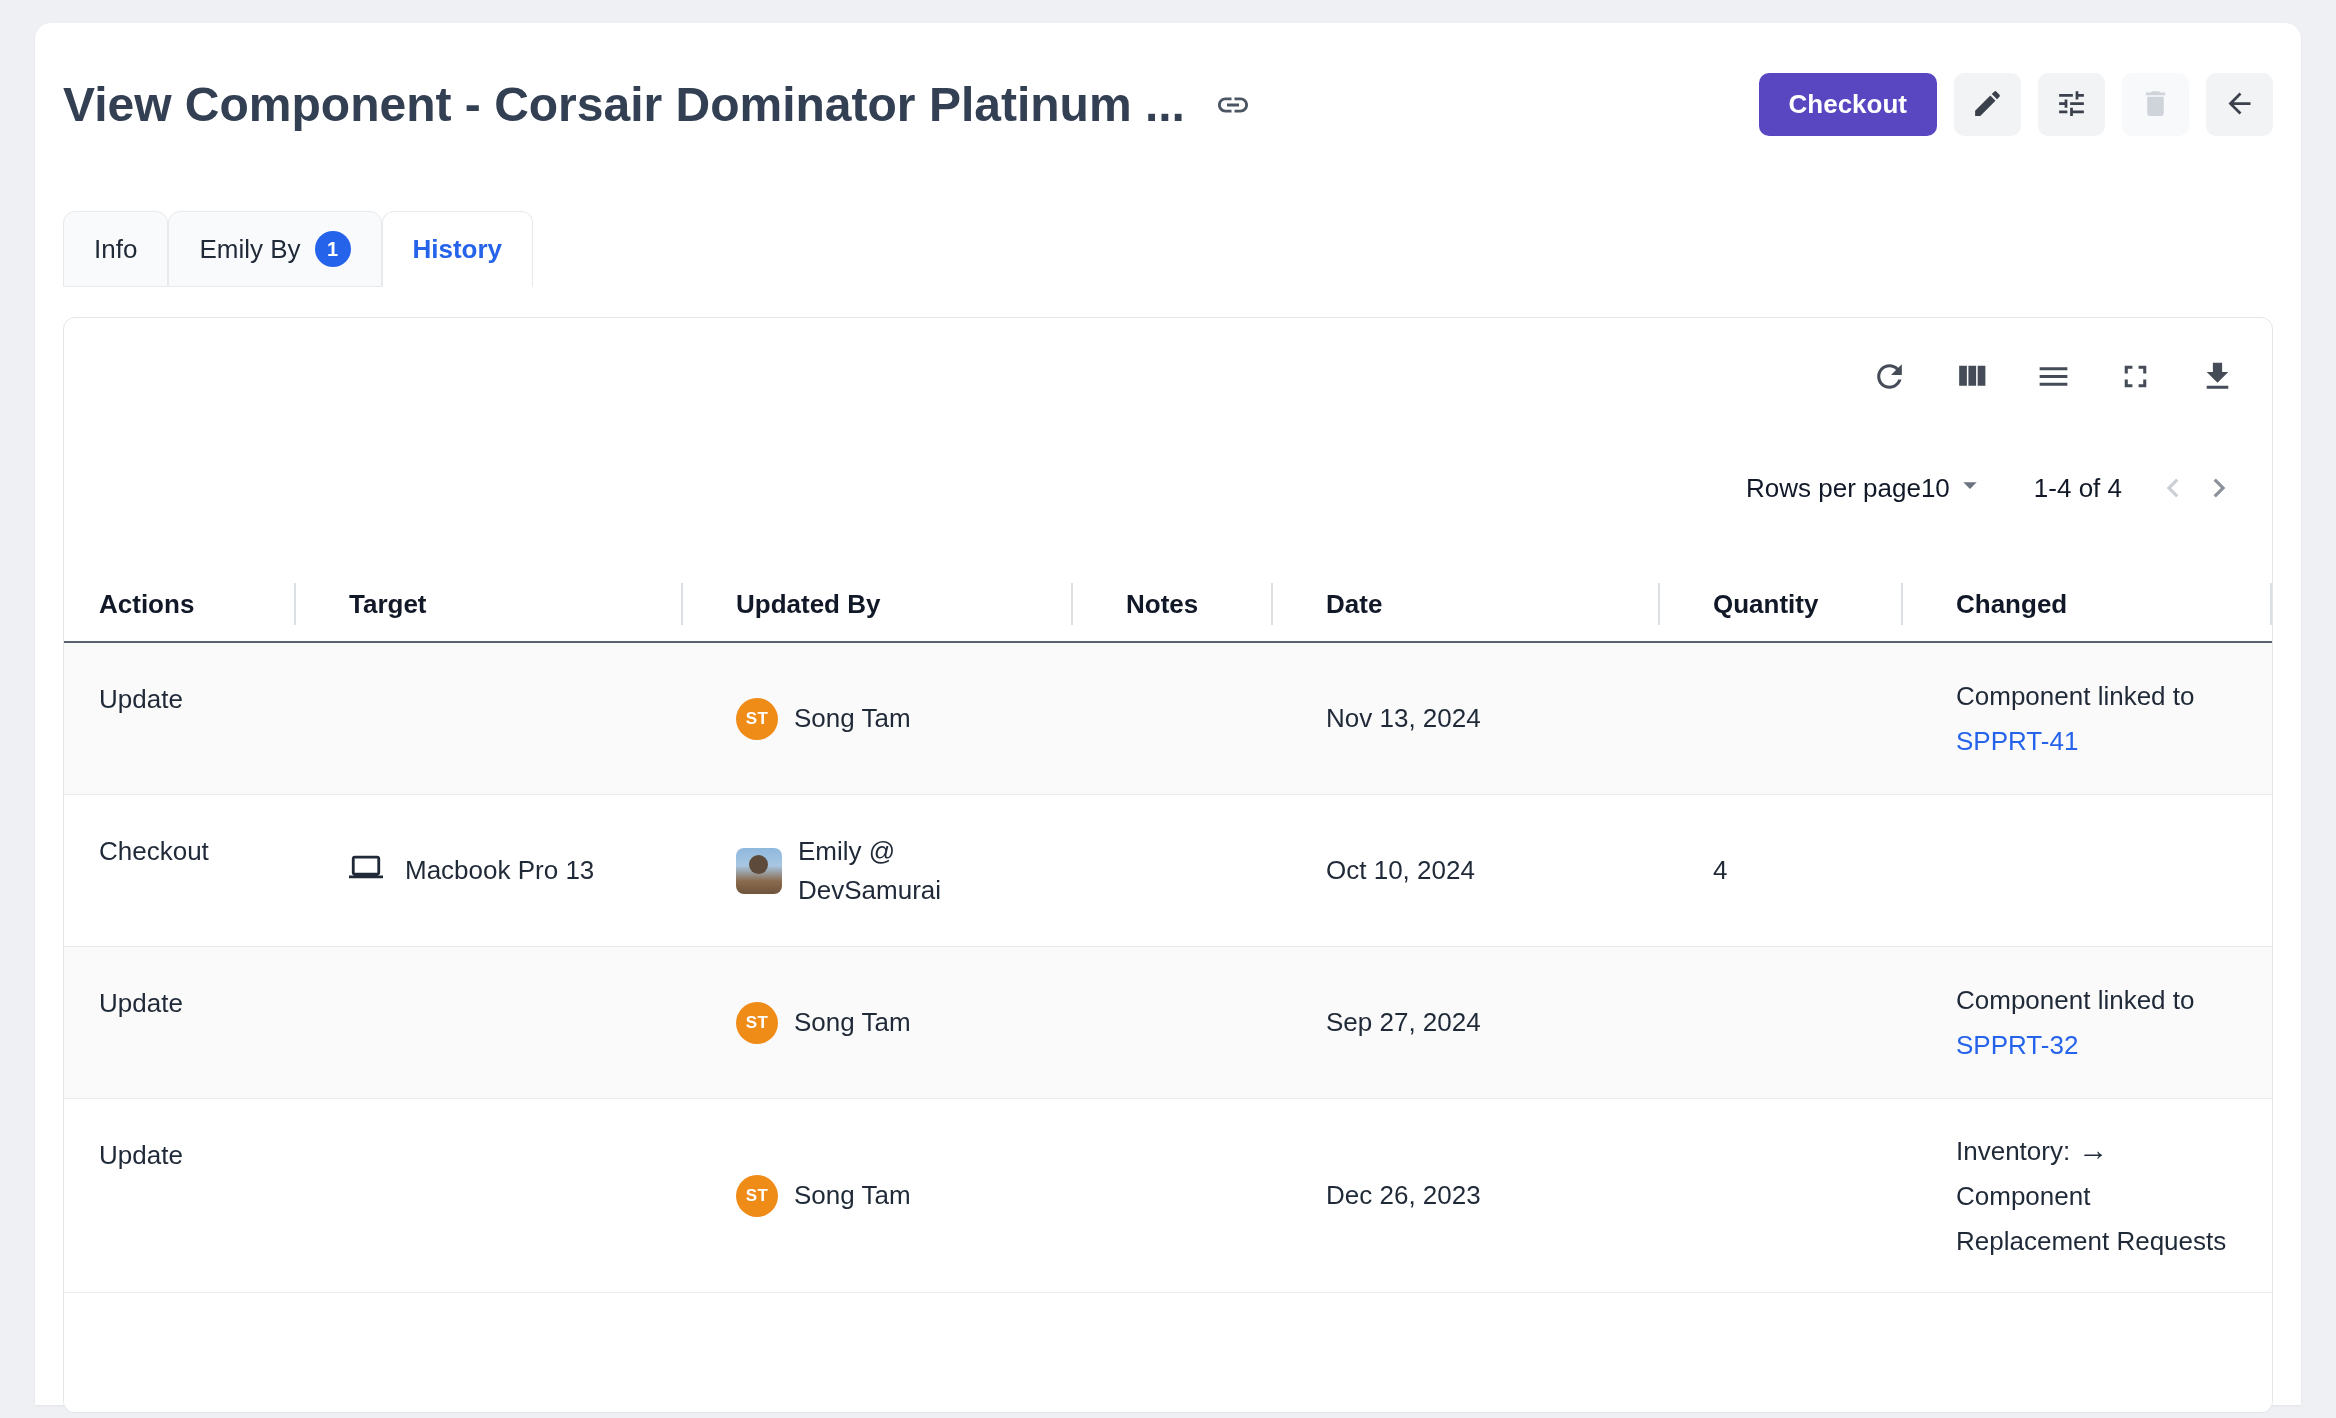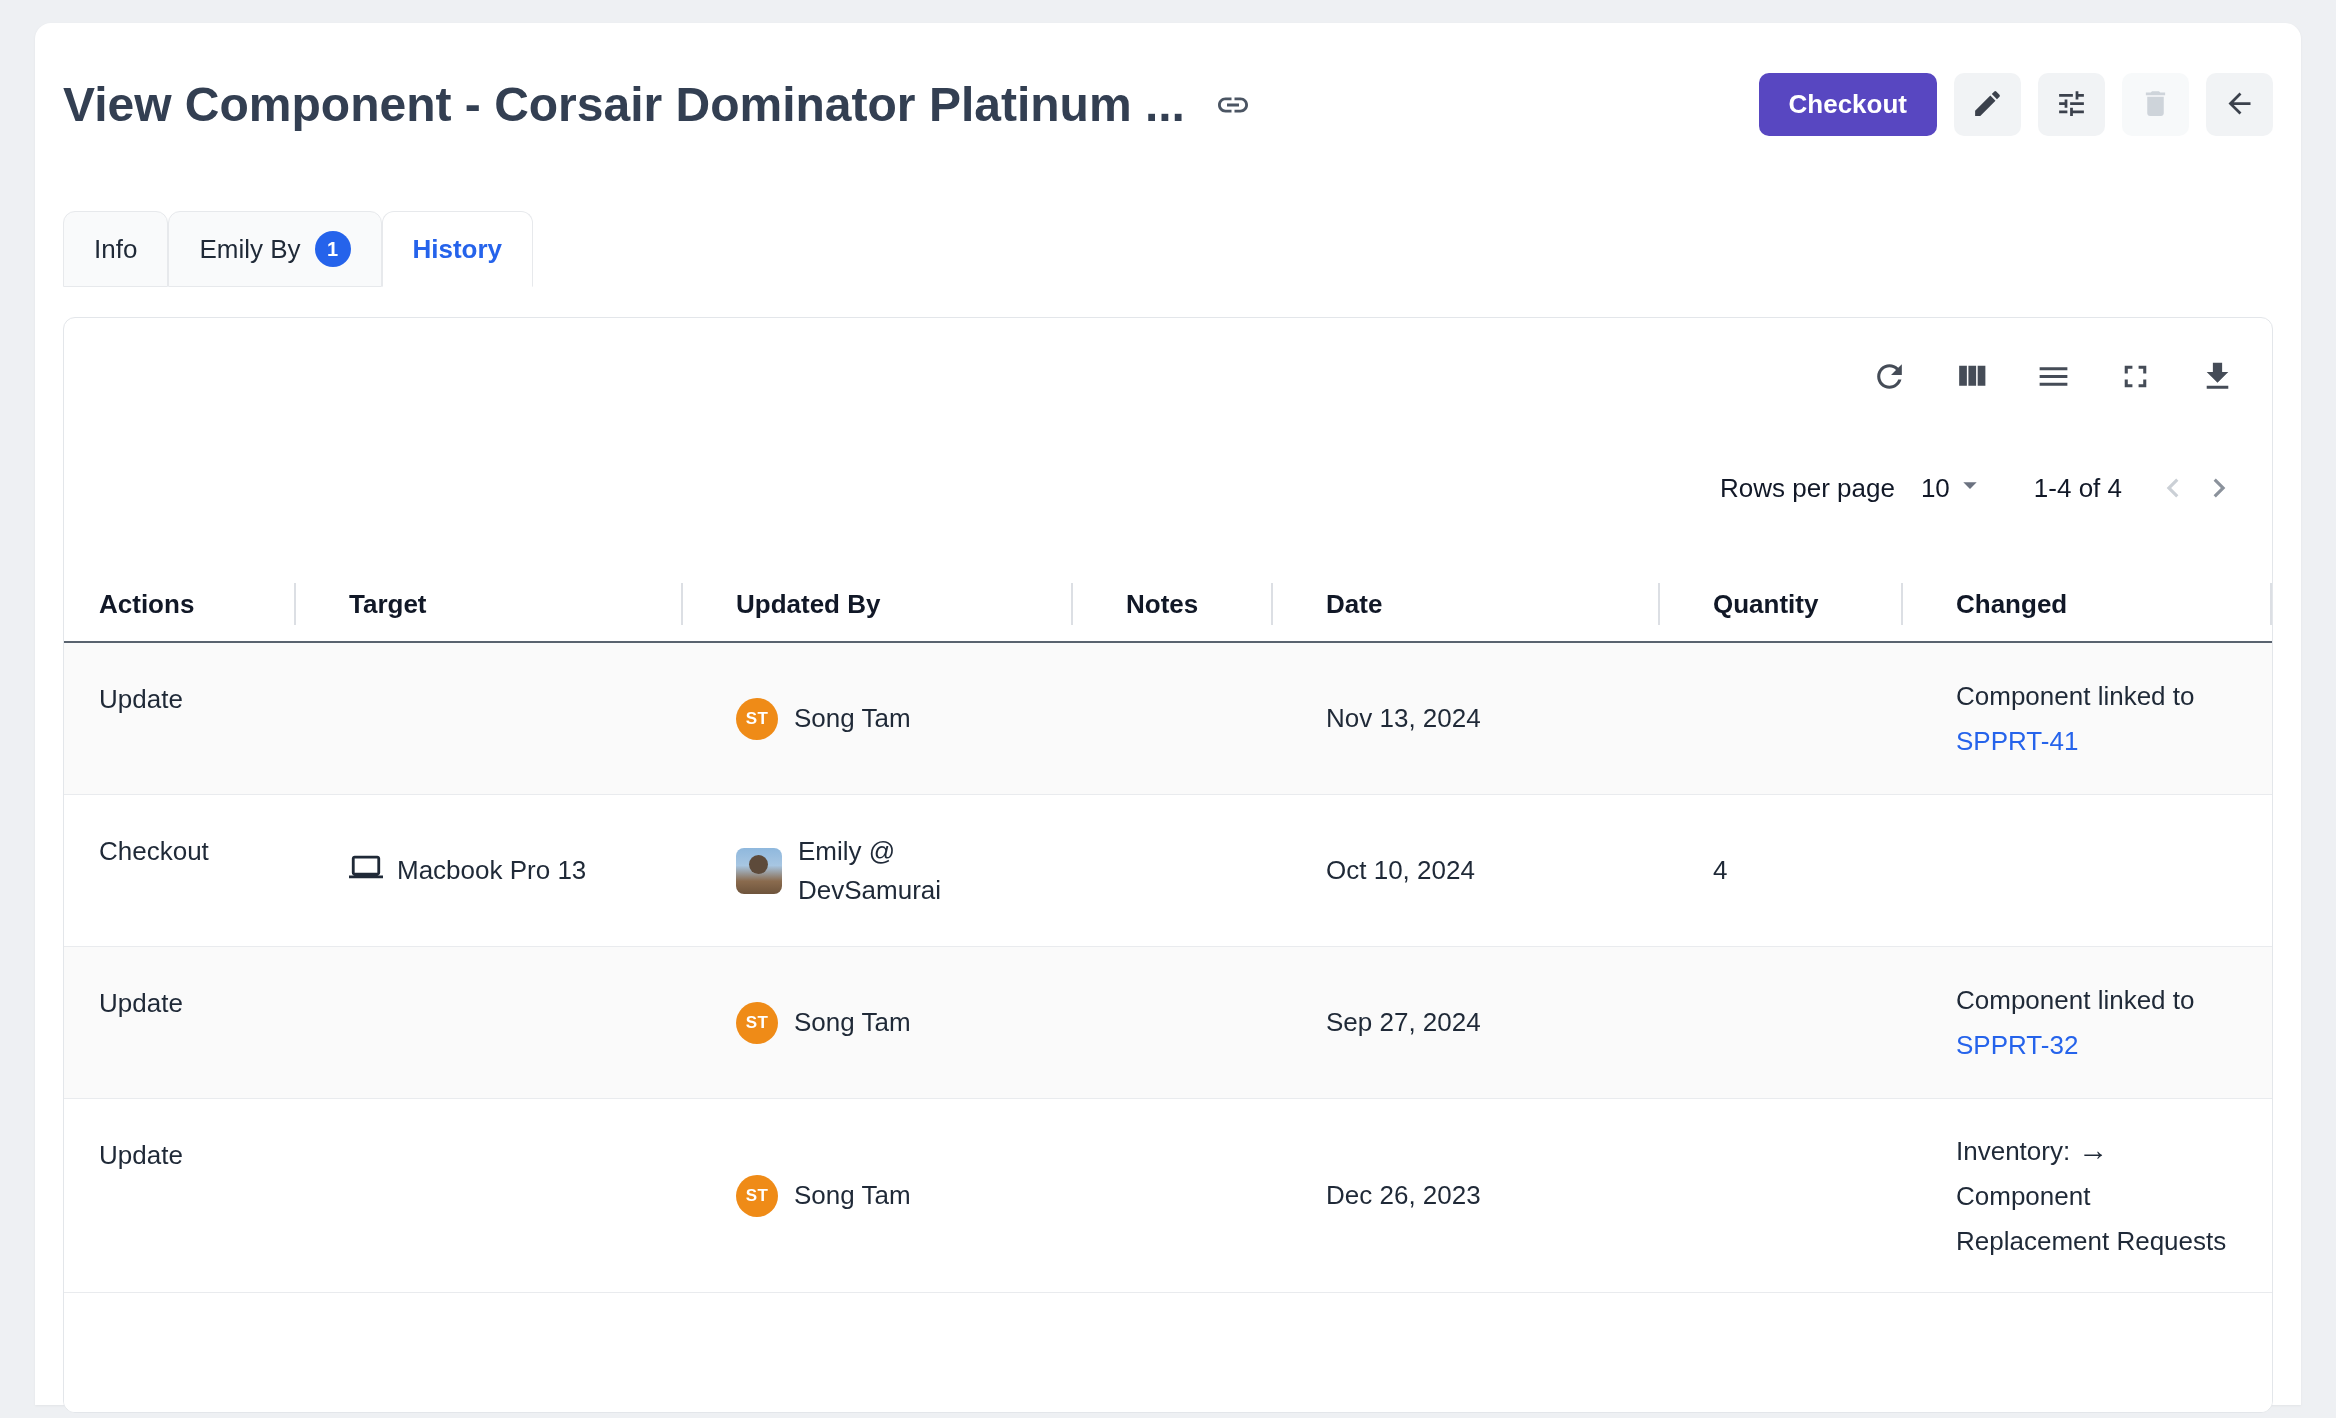--- a/index.html
+++ b/index.html
@@ -72,21 +72,21 @@
     display: flex; justify-content: flex-end; align-items: center;
     gap: 45px; padding: 40px 36px 0 0;
   }
   .tool-icon { display: inline-flex; cursor: pointer; }
   .tool-icon svg { width: 37px; height: 37px; fill: #454c57; }
   .pagination {
     display: flex; justify-content: flex-end; align-items: center;
     margin-top: 70px; padding-right: 30px;
     font-size: 26px; color: #111827;
   }
-  .pagination .label { margin-right: 26px; }
+  .pagination .label { }
   .rpp-select {
     display: inline-flex; align-items: center; gap: 4px;
     margin-right: 48px; cursor: pointer;
   }
   .rpp-select svg { width: 32px; height: 32px; fill: #6b7280; }
   .range { margin-right: 28px; }
   .pg-btn { display: inline-flex; padding: 4px; cursor: pointer; }
   .pg-btn svg { width: 38px; height: 38px; }
   .pg-btn.disabled svg { fill: #cbd0d6; }
   .pg-btn.enabled svg { fill: #8b929c; }
@@ -105,21 +105,21 @@
   .th::after {
     content: ''; position: absolute; right: 0; top: 50%;
     transform: translateY(-50%);
     width: 2px; height: 42px; background: #dcdfe4;
   }
   .trow { min-height: 152px; border-bottom: 1px solid #e9ebee; font-size: 26px; }
   .trow.tall { min-height: 194px; }
   .trow.striped { background: #fafafa; }
   .td { display: flex; align-items: center; padding-left: 53px; }
   .td.actions { align-items: flex-start; padding-top: 41px; padding-left: 35px; }
-  .td.target { gap: 14px; }
+  .td.target { gap: 22px; }
   .td.target svg { width: 34px; height: 34px; fill: #1f2937; flex: 0 0 auto; }
   .td.updated-by { gap: 16px; }
   .ub-name { max-width: 180px; line-height: 39px; }
   .avatar-initials {
     width: 42px; height: 42px; border-radius: 50%; flex: 0 0 auto;
     background: #ef8b17; color: #ffffff;
     font-size: 17px; font-weight: 700; letter-spacing: 0.5px;
     display: flex; align-items: center; justify-content: center;
   }
   .avatar-photo {

